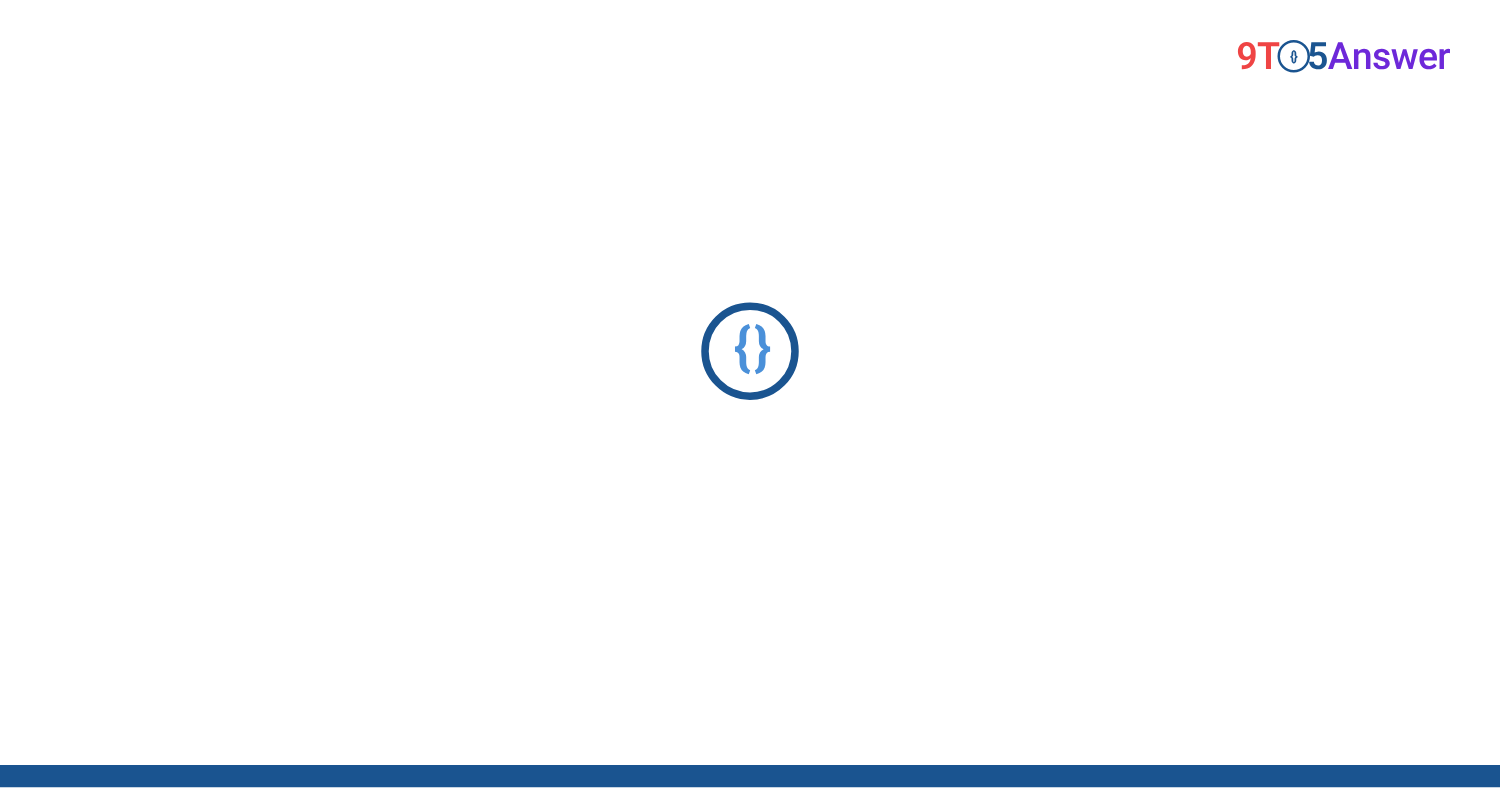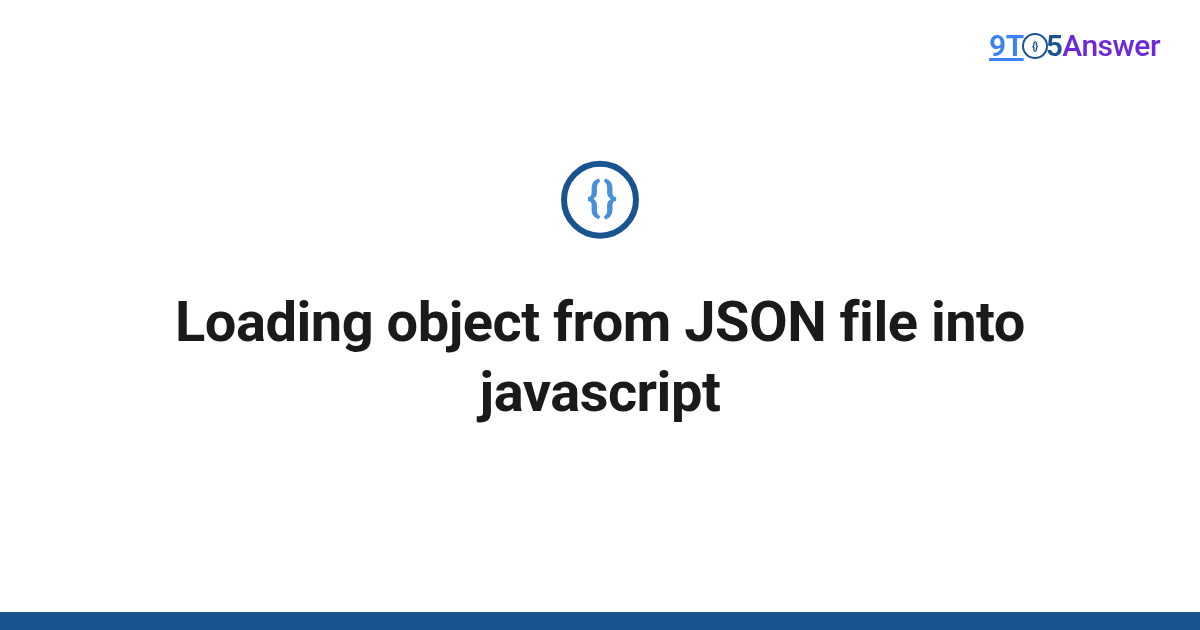--- a/index.html
+++ b/index.html
@@ -17,22 +17,21 @@
     }
     .header-logo {
       position: absolute;
       top: 28px;
       right: 40px;
       font-size: 30px;
       font-weight: 600;
       letter-spacing: -0.5px;
     }
     .logo-9t {
-      color: #3b82f6;
-      text-decoration: underline;
+      color: #ef4444;
     }
     .logo-circle {
       display: inline-flex;
       align-items: center;
       justify-content: center;
       width: 26px;
       height: 26px;
       border: 2.5px solid #1a5490;
       border-radius: 50%;
       vertical-align: middle;
@@ -103,16 +102,15 @@
 <div class="header-logo">
   <span class="logo-9t">9T</span><span class="logo-circle">
       <span class="logo-circle-inner">{}</span>
     </span><span class="logo-5">5</span><span class="logo-answer">Answer</span>
 </div>
 
 <div class="center-content">
   <div class="icon-wrapper">
     <span class="icon-braces">{ }</span>
   </div>
-  <h1 class="title">Loading object from JSON file into javascript</h1>
 </div>
 
 <div class="bottom-bar"></div>
 
 </body></html>

